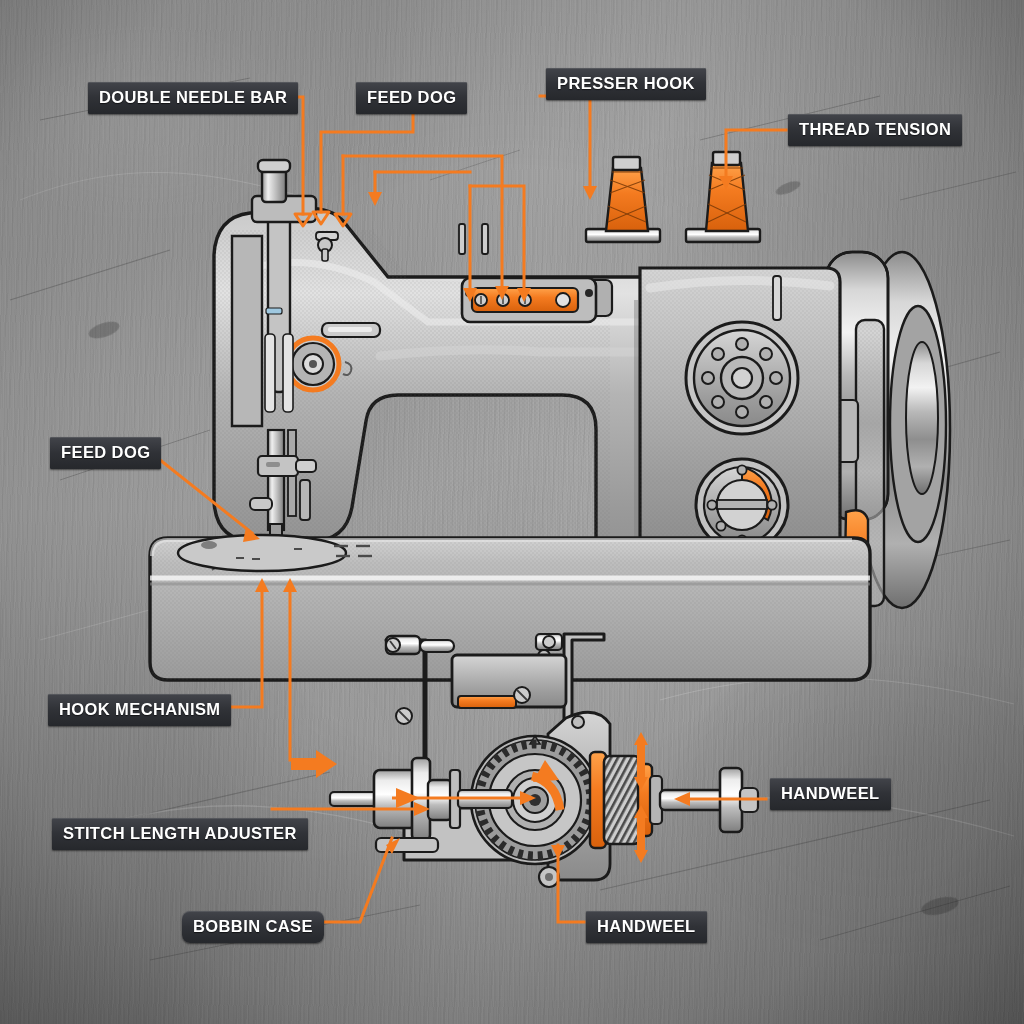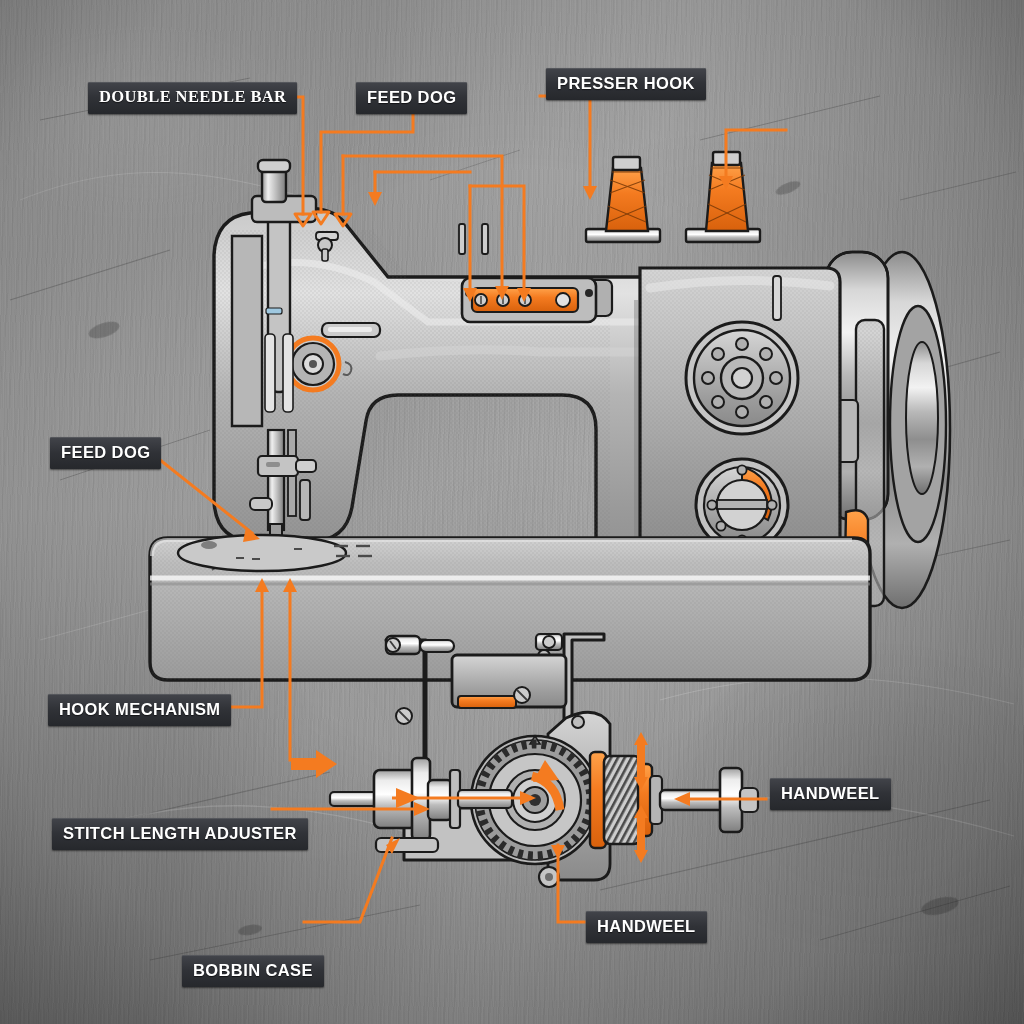--- a/index.html
+++ b/index.html
@@ -492,23 +492,24 @@
       <path d="M545 760 L533 782 L559 780 Z" fill="#F47B20"></path>
     </g>
 
     <g>
       <path d="M392 798 L520 798" stroke="#F47B20" stroke-width="3" fill="none"></path>
       <path d="M520 791 L536 798 L520 805 Z" fill="#F47B20"></path>
       <path d="M396 788 L420 798 L396 808 Z" fill="#F47B20"></path>
     </g>
   </svg>
 
-  <div class="lbl" style="left:88px;top:82px;font-family:Liberation Serif, serif;">DOUBLE NEEDLE BAR</div>
+  <div class="lbl" style="left:88px;top:82px;">DOUBLE NEEDLE BAR</div>
   <div class="lbl" style="left:356px;top:82px;">FEED DOG</div>
   <div class="lbl" style="left:546px;top:68px;">PRESSER HOOK</div>
+  <div class="lbl" style="left:788px;top:114px;">THREAD TENSION</div>
   <div class="lbl" style="left:50px;top:437px;">FEED DOG</div>
   <div class="lbl" style="left:48px;top:694px;">HOOK MECHANISM</div>
   <div class="lbl" style="left:52px;top:798px;margin-top:20px;">STITCH LENGTH ADJUSTER</div>
-  <div class="lbl" style="left:182px;top:955px;">BOBBIN CASE</div>
+  <div class="lbl" style="left:182px;top:911px;border-radius:8px;">BOBBIN CASE</div>
   <div class="lbl" style="left:770px;top:778px;">HANDWEEL</div>
   <div class="lbl" style="left:586px;top:911px;">HANDWEEL</div>
 
 </div>
 
 </body></html>

